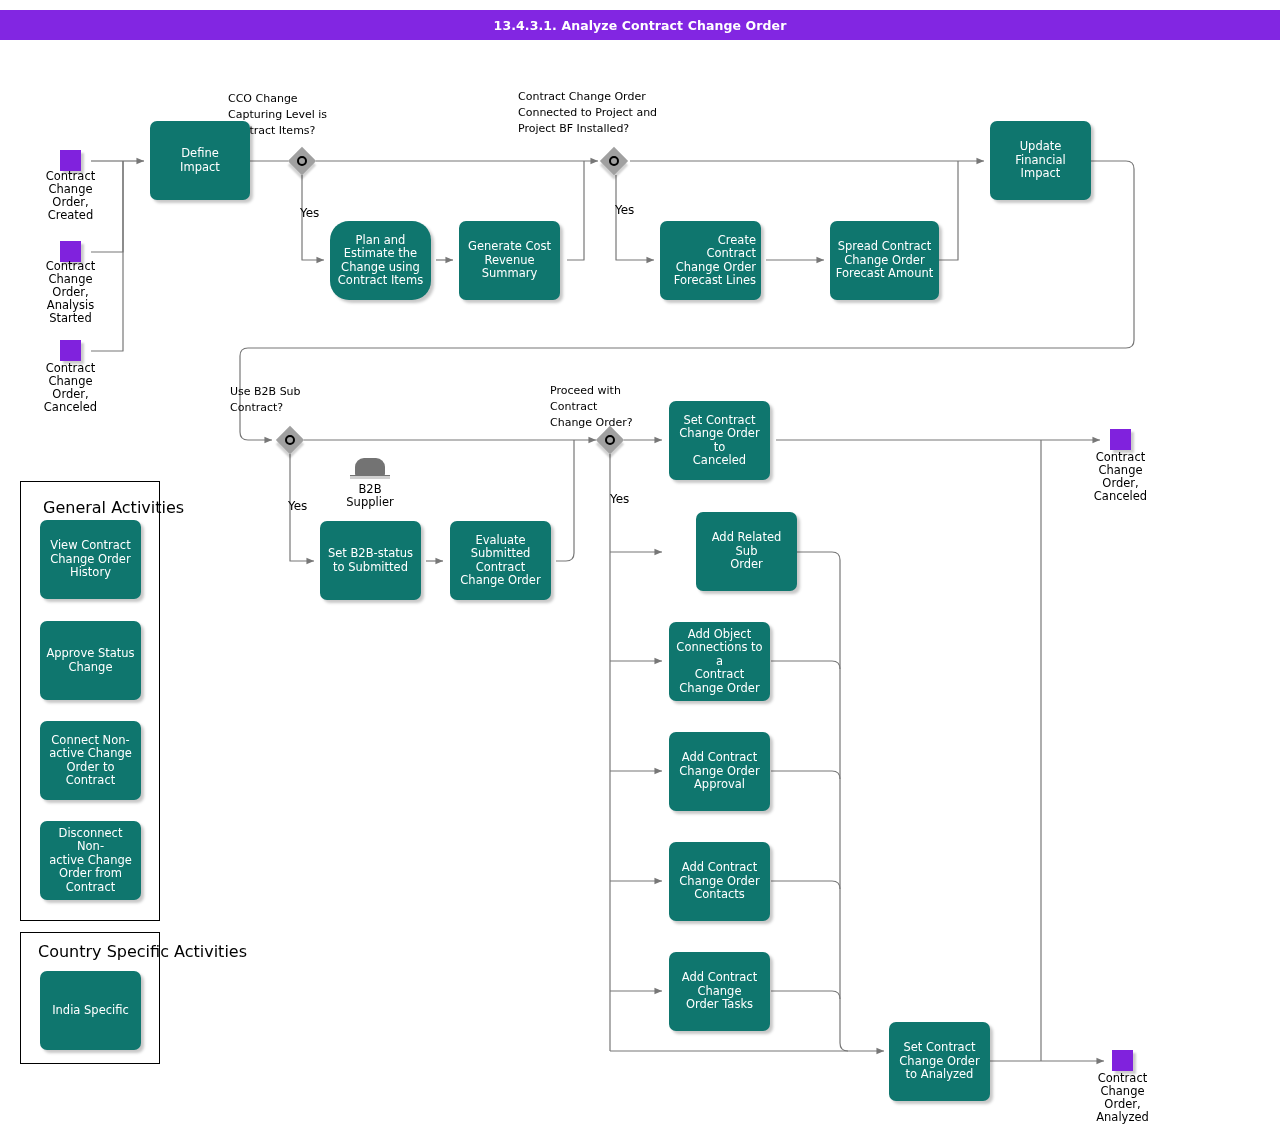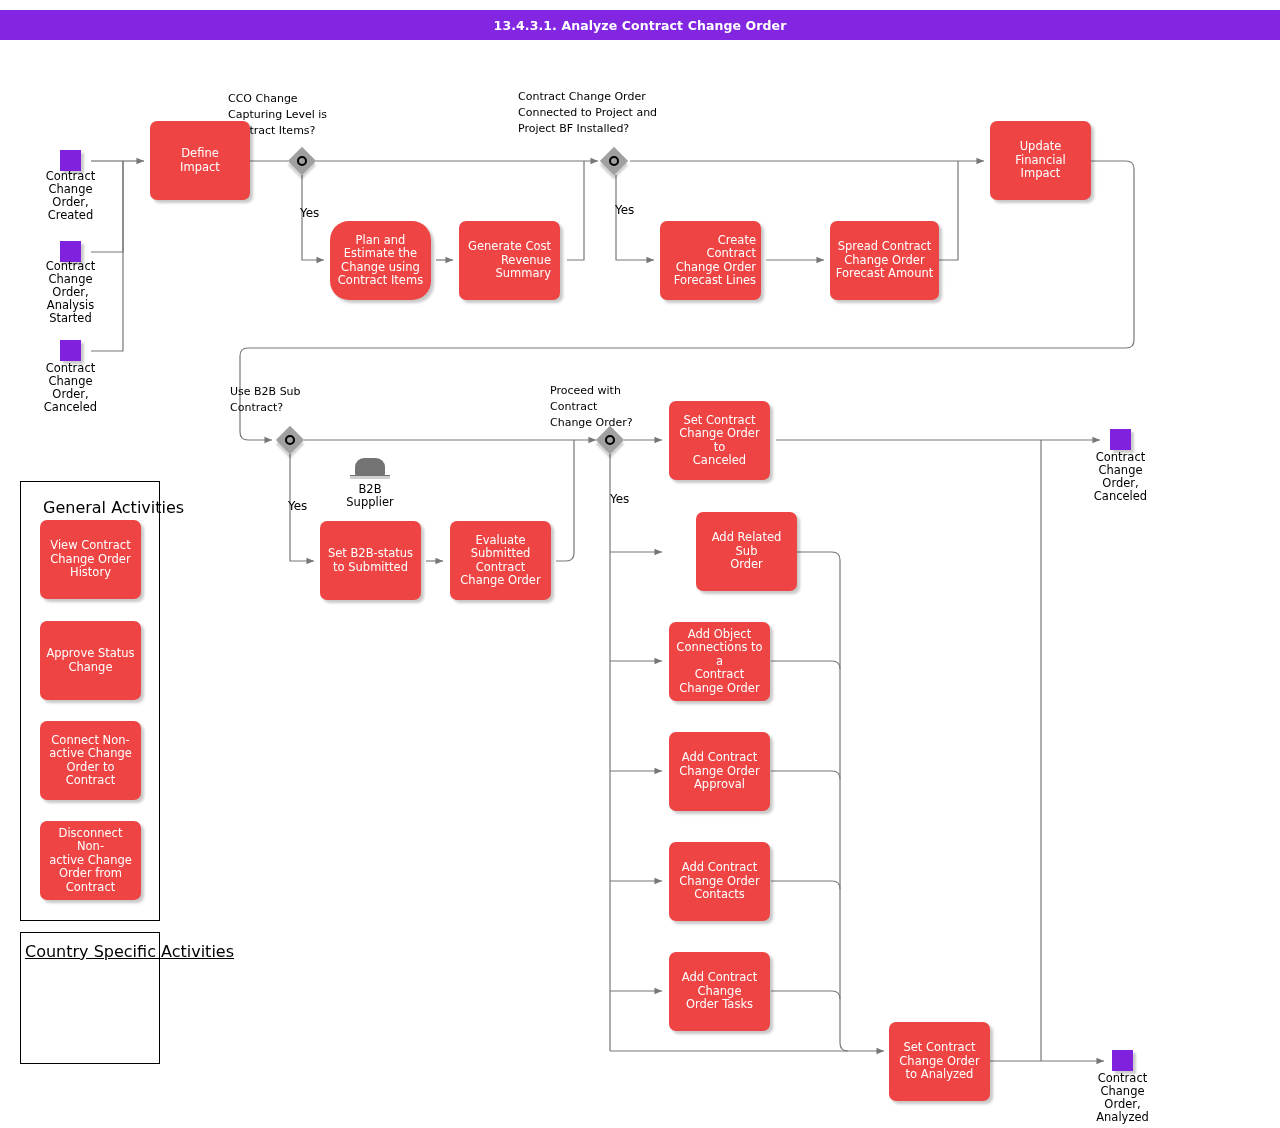--- a/index.html
+++ b/index.html
@@ -38,21 +38,21 @@
     position: absolute;
     left: 0;
     top: 0;
     width: 1280px;
     height: 1128px;
     pointer-events: none;
   }
   
   .task {
     position: absolute;
-    background: #ef4444;
+    background: #0f766e;
     border-radius: 7px;
     color: #ffffff;
     font-size: 11.5px;
     line-height: 13.4px;
     text-align: center;
     display: flex;
     align-items: center;
     justify-content: center;
     box-sizing: border-box;
     padding: 2px 5px;
@@ -278,21 +278,21 @@
     <div class="diamond"></div>
     <div class="ring"></div>
   </div>
   <div class="gw-label" style="left:550px; top:383px; width:120px;">Proceed with<br>Contract<br>Change Order?</div>
   <div class="edge-label" style="left:610px; top:492px;">Yes</div>
 
   <div class="task" style="left:150px; top:121px; width:100px; height:79px;">Define<br>Impact</div>
 
   <div class="task" style="left:330px; top:221px; width:101px; height:79px;border-radius:19px;">Plan and<br>Estimate the<br>Change using<br>Contract Items</div>
 
-  <div class="task" style="left:459px; top:221px; width:101px; height:79px;text-align:right;">Generate Cost<br>Revenue<br>Summary</div>
+  <div class="task" style="left:459px; top:221px; width:101px; height:79px;">Generate Cost<br>Revenue<br>Summary</div>
 
   <div class="task" style="left:660px; top:221px; width:101px; height:79px;text-align:right;">Create Contract<br>Change Order<br>Forecast Lines</div>
 
   <div class="task" style="left:830px; top:221px; width:109px; height:79px;">Spread Contract<br>Change Order<br>Forecast Amount</div>
 
   <div class="task" style="left:990px; top:121px; width:101px; height:79px;">Update Financial<br>Impact</div>
 
   <div class="task" style="left:320px; top:521px; width:101px; height:79px;">Set B2B-status<br>to Submitted</div>
 
   <div class="task" style="left:450px; top:521px; width:101px; height:79px;">Evaluate<br>Submitted<br>Contract<br>Change Order</div>
@@ -319,16 +319,17 @@
 
   <div class="legend-frame" style="left:20px; top:481px; width:140px; height:440px;"></div>
   <div class="legend-title" style="left:43px; top:498px;">General Activities</div>
 
   <div class="task" style="left:40px; top:520px; width:101px; height:79px;">View Contract<br>Change Order<br>History</div>
   <div class="task" style="left:40px; top:621px; width:101px; height:79px;">Approve Status<br>Change</div>
   <div class="task" style="left:40px; top:721px; width:101px; height:79px;">Connect Non-<br>active Change<br>Order to<br>Contract</div>
   <div class="task" style="left:40px; top:821px; width:101px; height:79px;">Disconnect Non-<br>active Change<br>Order from<br>Contract</div>
 
   <div class="legend-frame" style="left:20px; top:932px; width:140px; height:132px;"></div>
-  <div class="legend-title" style="left:25px; top:942px;text-decoration:underline;">Country Specific Activities</div>
-
+  <div class="legend-title" style="left:38px; top:942px;">Country Specific Activities</div>
+
+  <div class="task" style="left:40px; top:971px; width:101px; height:79px;">India Specific</div>
 
 </div>
 
 </body></html>

